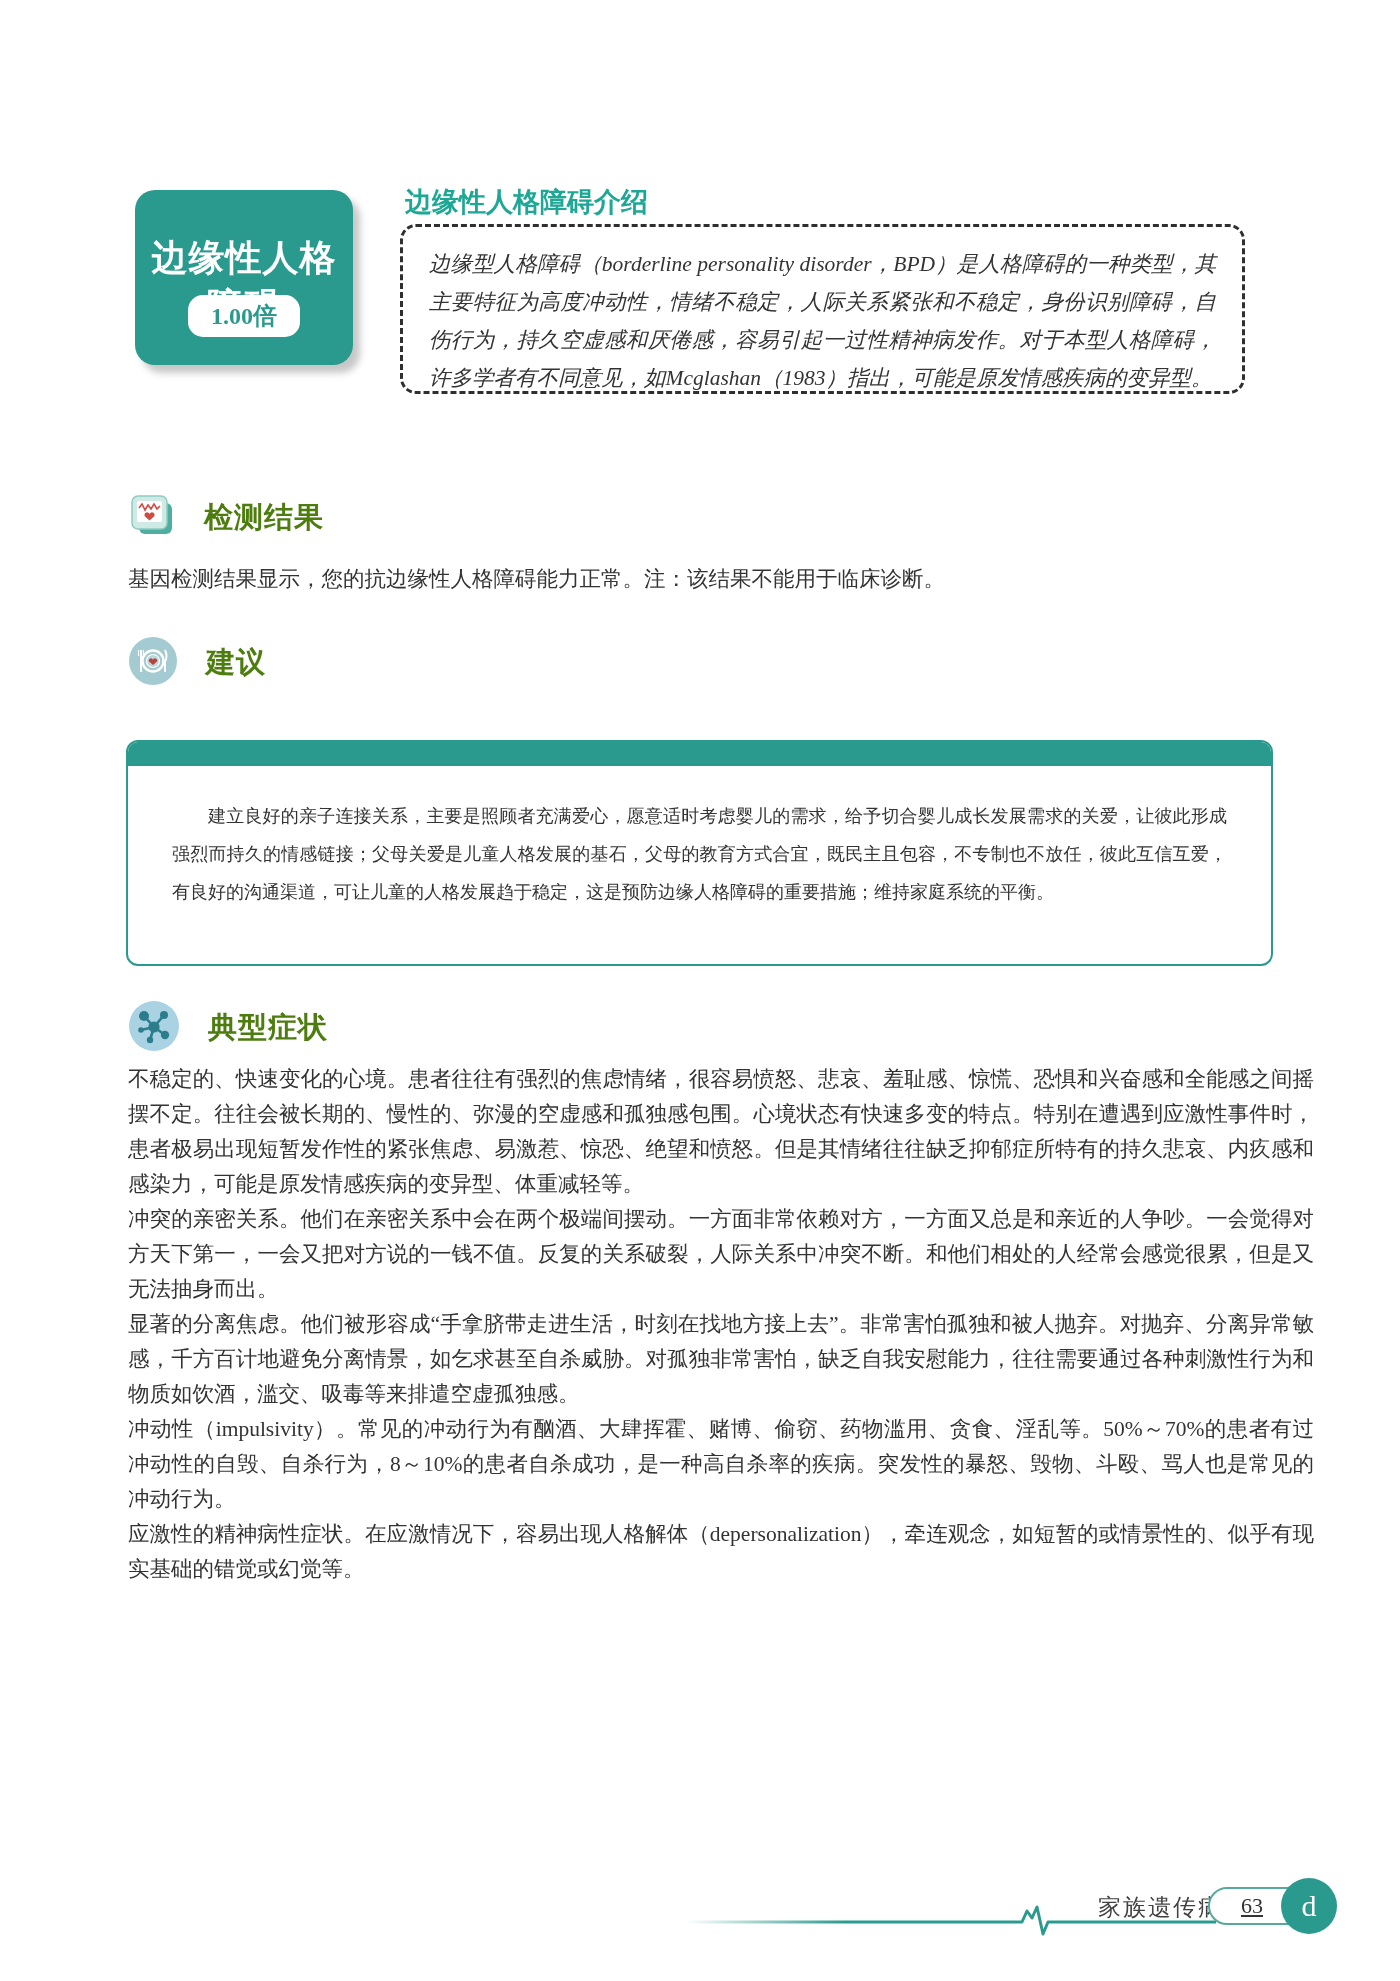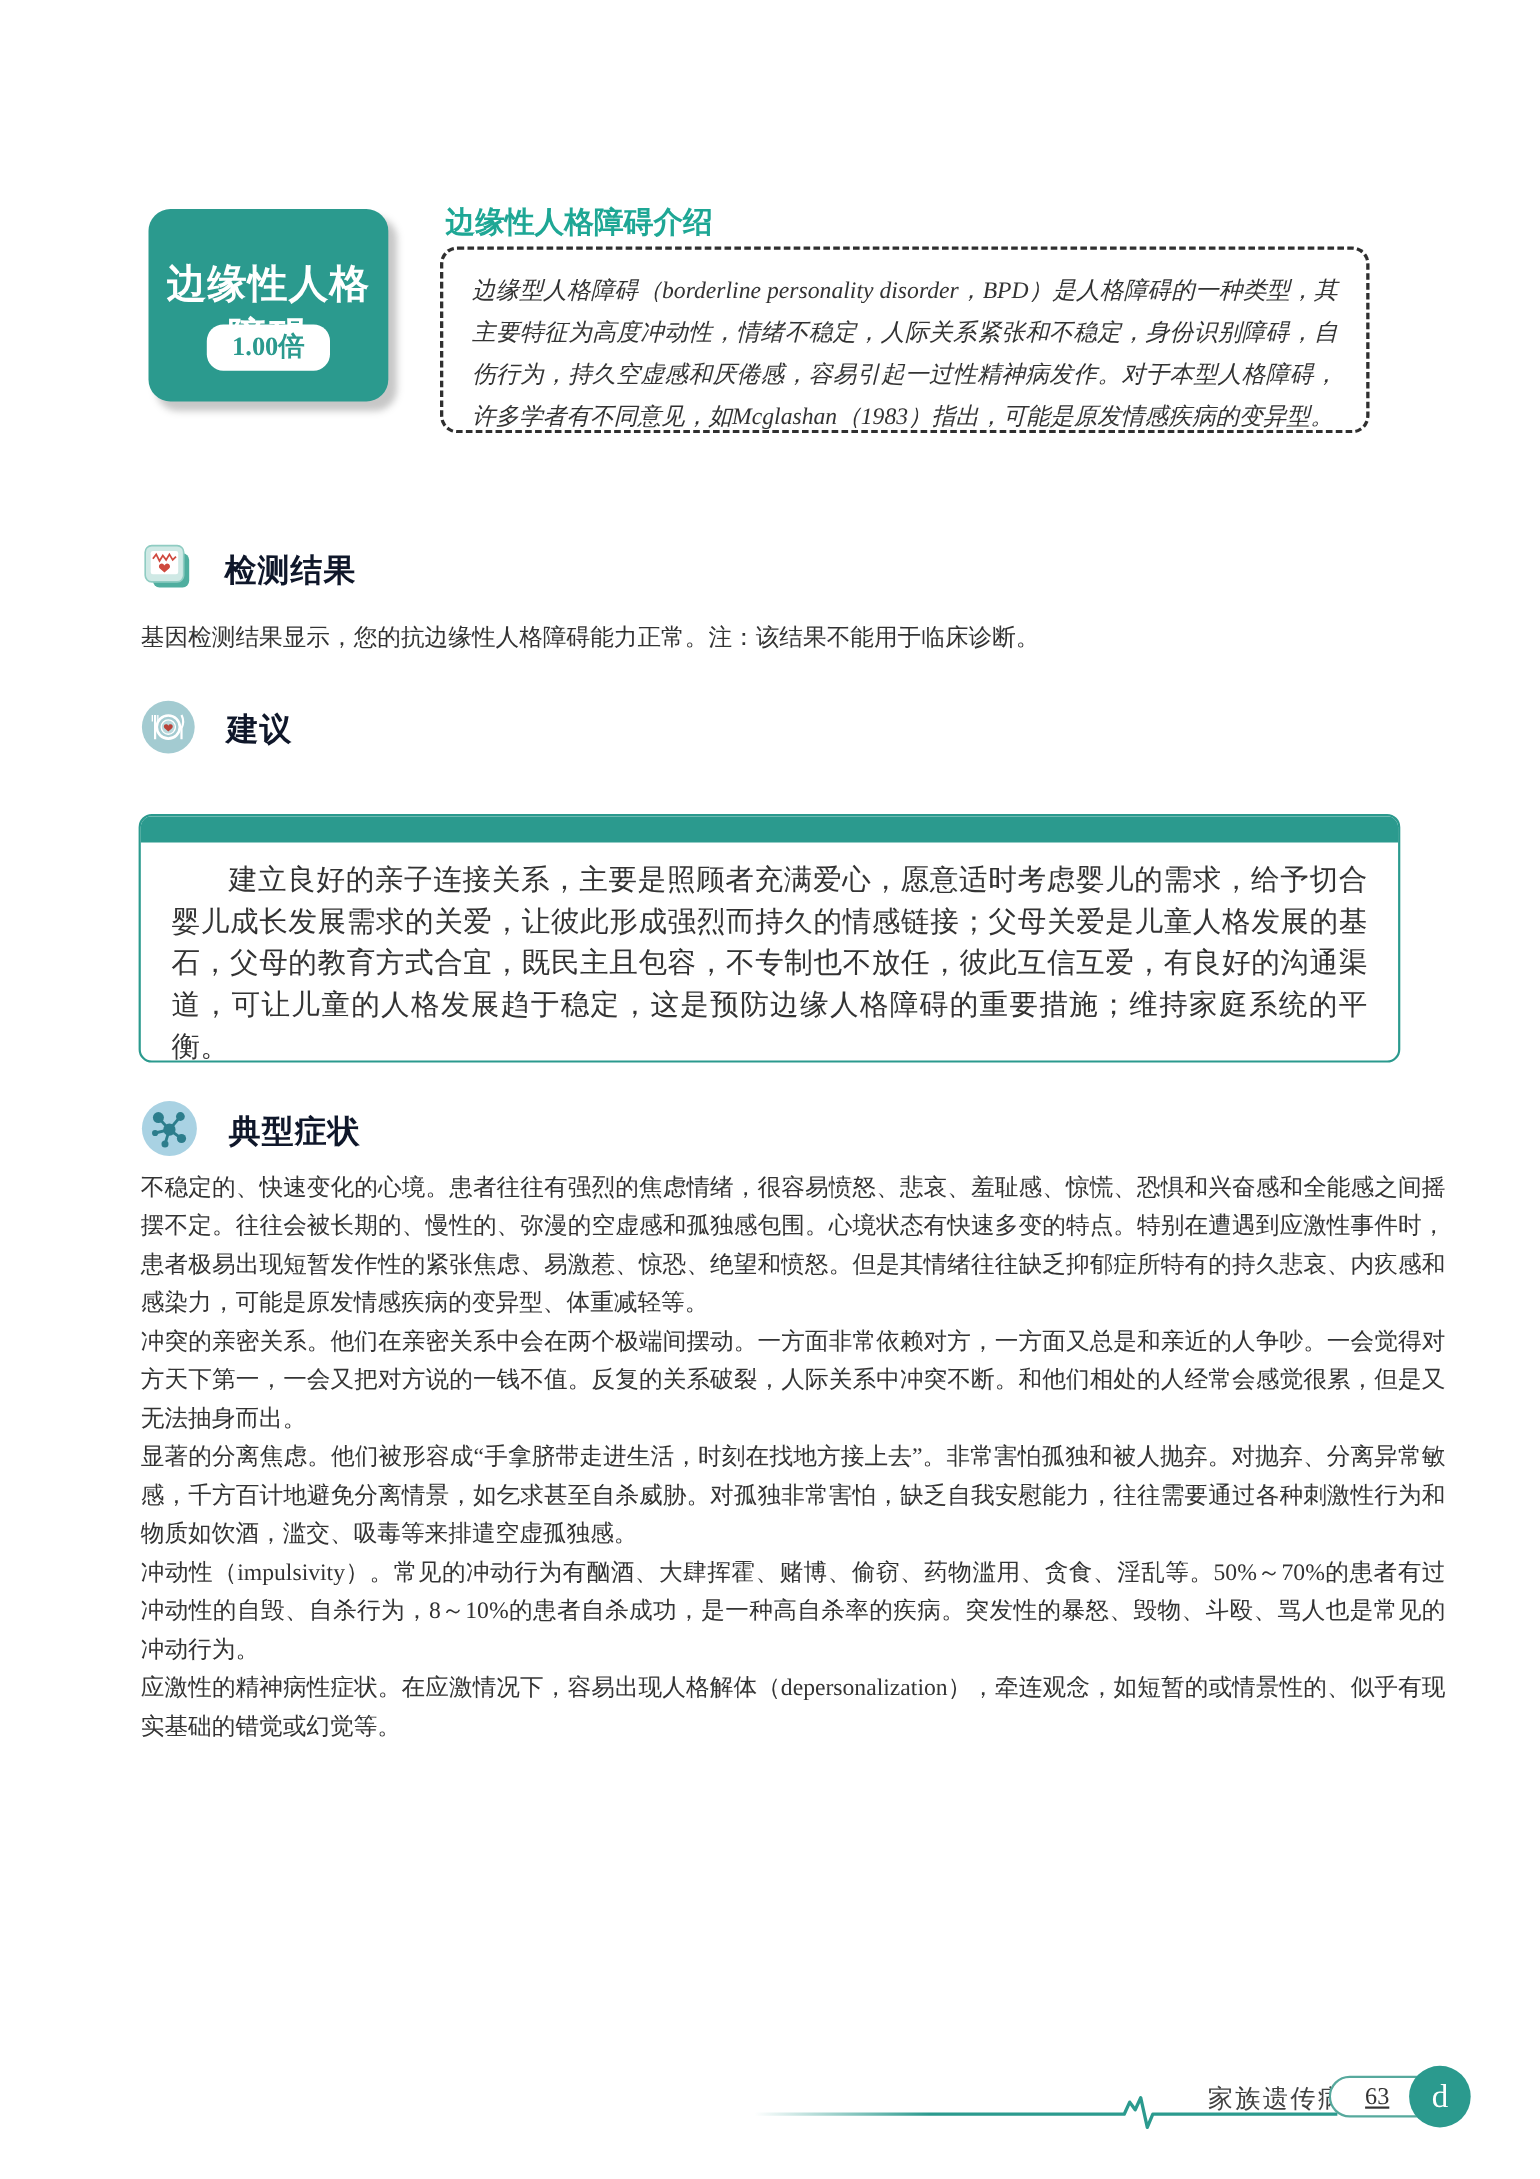--- a/index.html
+++ b/index.html
@@ -43,21 +43,21 @@
   }
   .intro-box p{
     margin:0;font-size:21.5px;line-height:38px;text-align:justify;
     font-family:"Liberation Serif","Liberation Sans",serif;
     font-style:italic;
   }
   
   .section-header{position:absolute;left:128px;display:flex;align-items:center;}
   .section-header .icon{flex:0 0 auto;}
   .section-title{
-    color:#0f172a;font-size:29px;font-weight:bold;margin-left:28px;
+    color:#4d7c0f;font-size:29px;font-weight:bold;margin-left:28px;
     letter-spacing:1px;
   }
   .hdr-result{top:492px;}
   .hdr-advice{top:636px;}
   .hdr-symptoms{top:1000px;}
   
   .result-text{
     position:absolute;left:128px;top:562px;width:1186px;
     font-size:21.5px;line-height:35px;
     font-family:"Liberation Serif","Liberation Sans",serif;
@@ -67,21 +67,21 @@
   .advice-box{
     position:absolute;left:126px;top:740px;width:1147px;height:226px;
     border:2px solid #2b9a8e;border-radius:12px;
     box-sizing:border-box;background:#ffffff;overflow:hidden;
   }
   .advice-bar{
     height:24px;background:#2b9a8e;border-radius:8px 8px 0 0;
   }
   .advice-body{padding:15px 28px 0 28px;}
   .advice-body p{
-    margin:0;font-size:26px;line-height:38px;text-align:justify;
+    margin:16px;font-size:18px;line-height:38px;text-align:justify;
     text-indent:2em;
     font-family:"Liberation Serif","Liberation Sans",serif;
   }
   
   .symptoms-text{
     position:absolute;left:128px;top:1062px;width:1186px;
     font-size:21.5px;line-height:35px;text-align:justify;
     font-family:"Liberation Serif","Liberation Sans",serif;
   }
   .symptoms-text p{margin:0;}

